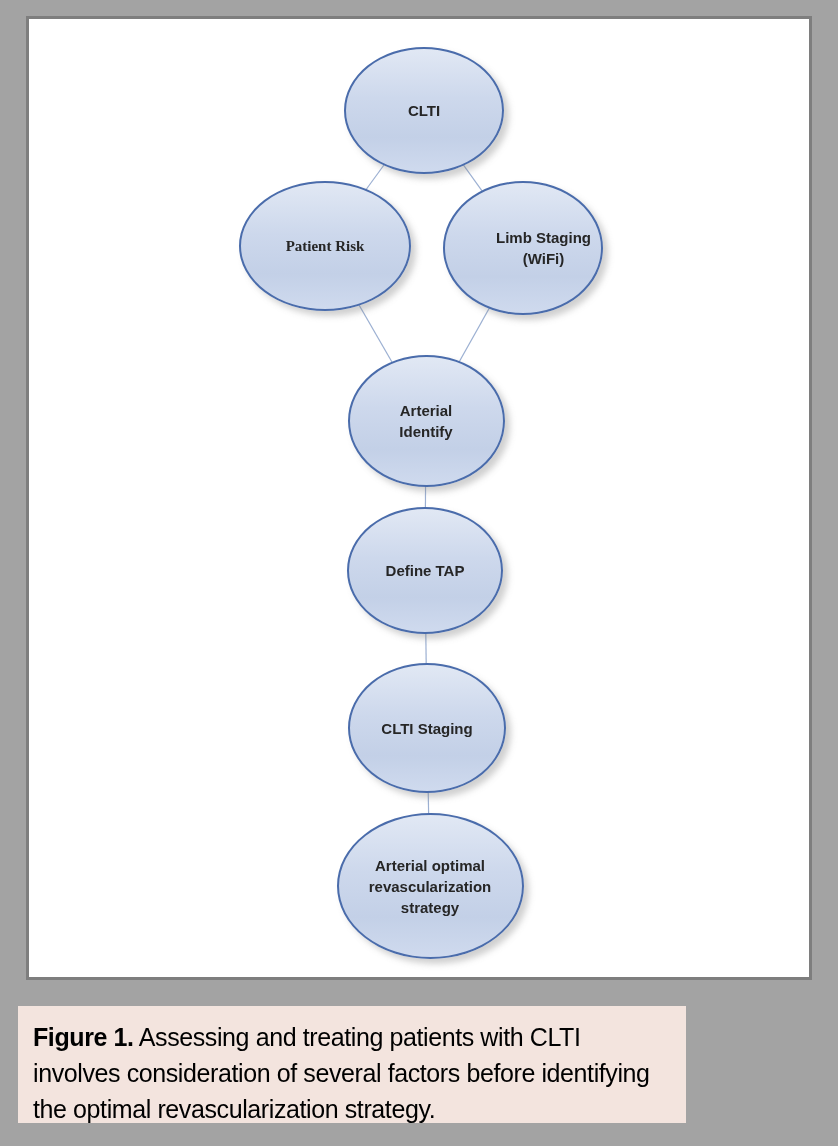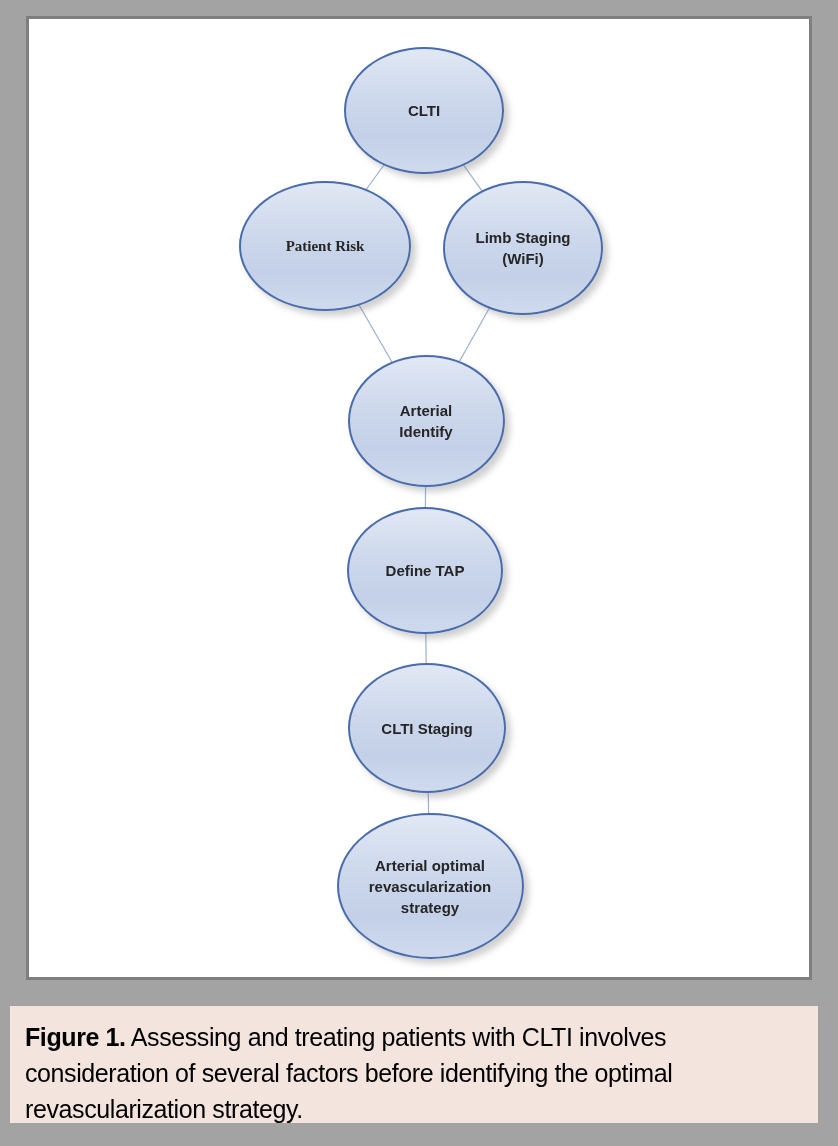--- a/index.html
+++ b/index.html
@@ -39,22 +39,22 @@
   .node .label{
     color:#262626;
     font-weight:700;
     font-size:15px;
     line-height:1.4;
     white-space:pre-line;
     padding:0 10px;
   }
   .caption-panel{
     position:absolute;
-    left:10px;top:1006px;
-    width:808px;height:117px;
+    left:18px;top:1006px;
+    width:668px;height:117px;
     background:#f3e4de;
     box-sizing:border-box;
     padding:13px 12px 0 15px;
     z-index:3;
   }
   .caption-panel .caption-text{
     color:#000000;
     font-size:25px;
     line-height:36px;
     letter-spacing:-0.4px;
@@ -77,21 +77,21 @@
       <line x1="425" y1="570" x2="427" y2="728" stroke="#9cb0d2" stroke-width="1.2"></line>
       <line x1="427" y1="728" x2="430" y2="886" stroke="#9cb0d2" stroke-width="1.2"></line>
     </svg>
   <div id="nodes-layer">
       <div class="node" style="left: 344px; top: 46.5px; width: 160px; height: 127px;">
         <span class="label">CLTI</span>
       </div>
       <div class="node" style="left: 239px; top: 181px; width: 172px; height: 130px; font-family: Liberation Serif, serif;">
         <span class="label">Patient Risk</span>
       </div>
-      <div class="node" style="left: 443px; top: 181px; width: 160px; height: 134px;">
+      <div class="node" style="left: 443px; top: 181px; width: 160px; height: 134px; justify-content: flex-end;">
         <span class="label">Limb Staging
 (WiFi)</span>
       </div>
       <div class="node" style="left: 347.5px; top: 355px; width: 157px; height: 132px;">
         <span class="label">Arterial
 Identify</span>
       </div>
       <div class="node" style="left: 347px; top: 506.5px; width: 156px; height: 127px;">
         <span class="label">Define TAP</span>
       </div>

